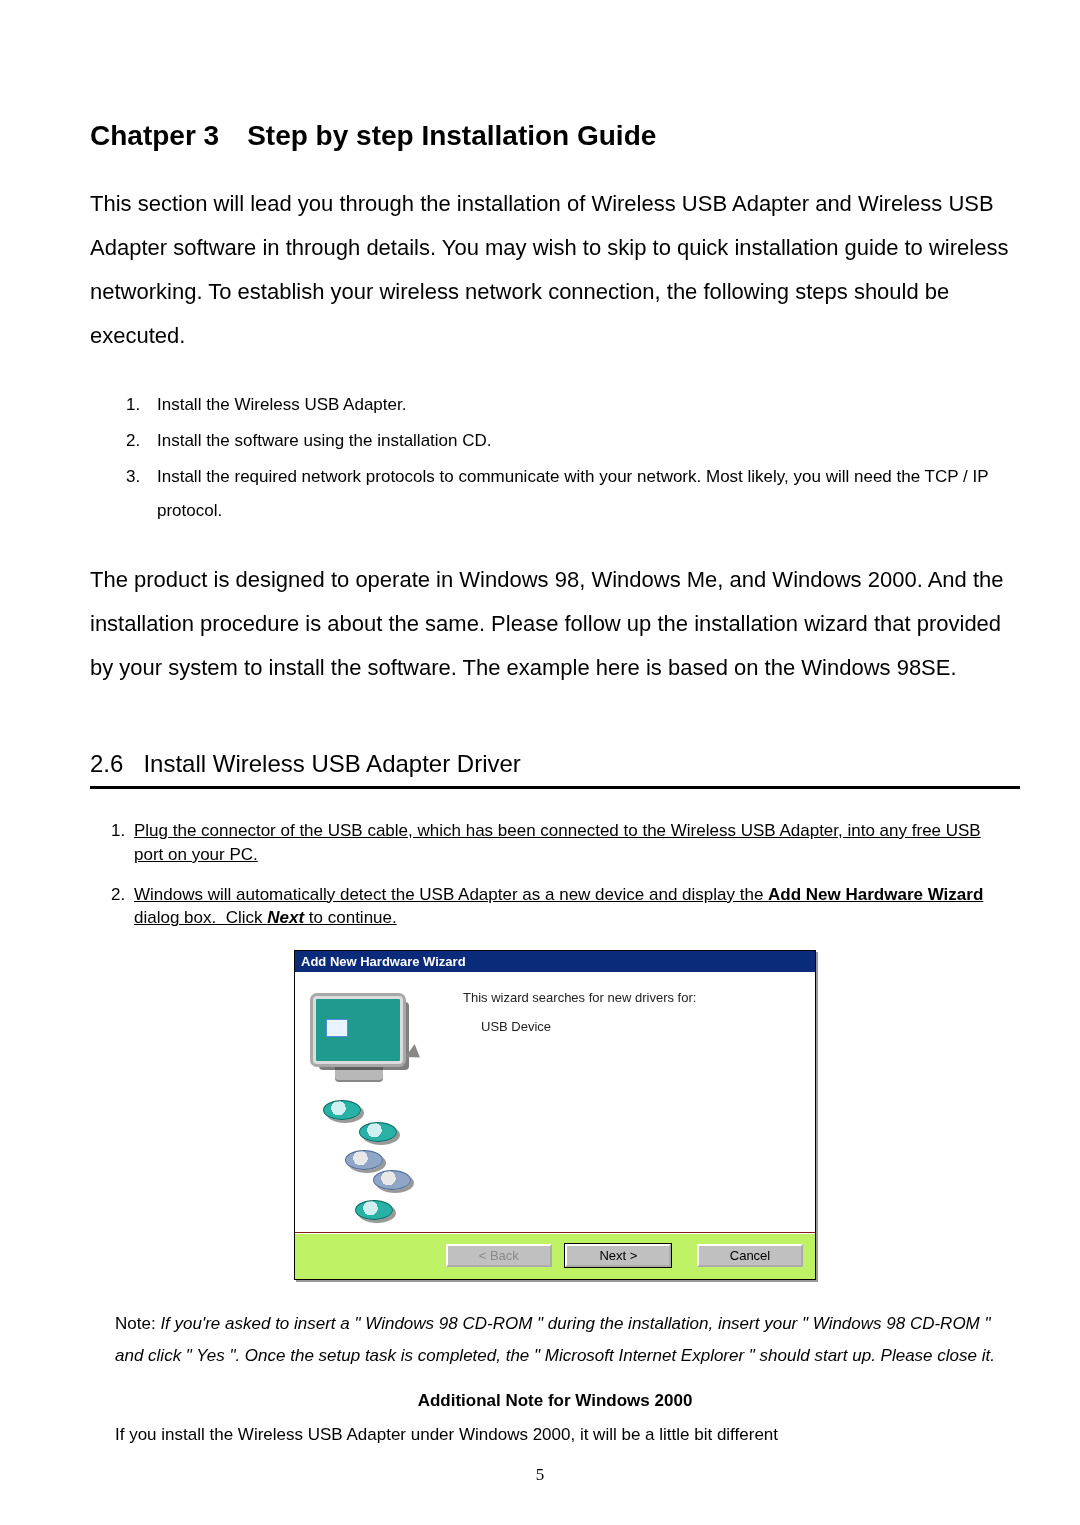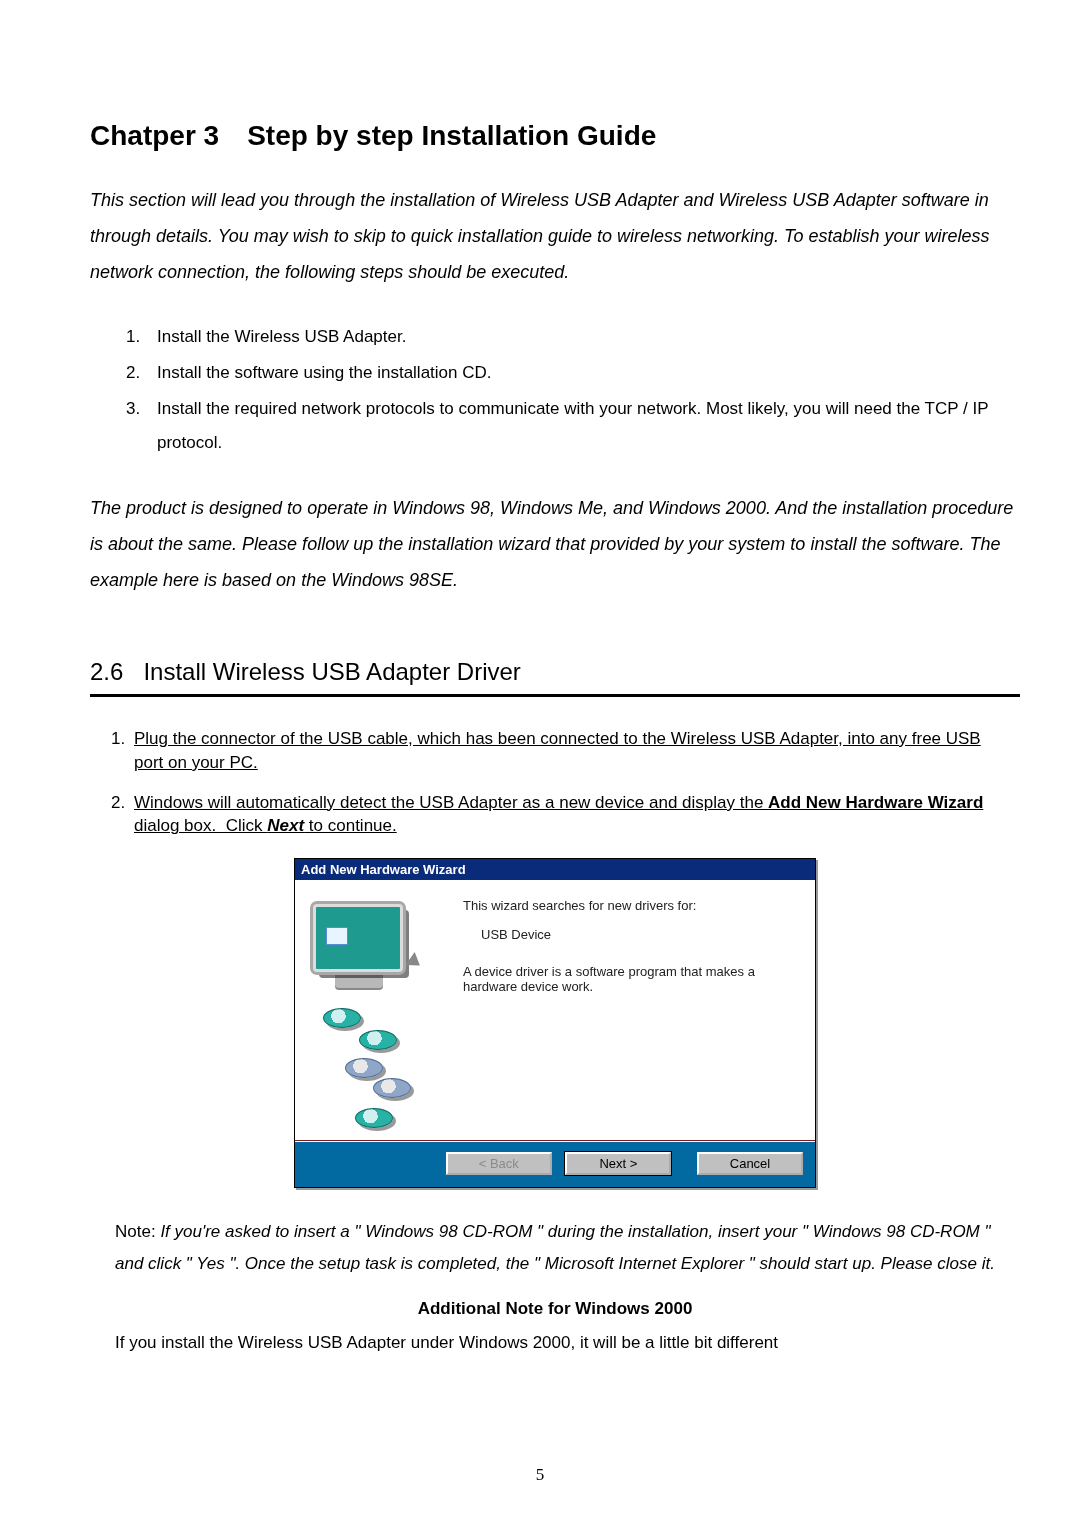--- a/index.html
+++ b/index.html
@@ -15,24 +15,23 @@
     box-sizing: border-box;
     padding: 120px 60px 40px 90px;
     position: relative;
   }
   h1.chapter {
     font-size: 28px;
     font-weight: bold;
     margin: 0 0 30px 0;
   }
   .para {
-    font-size: 18px;
+    font-size: 22px;
     line-height: 2.0;
     margin: 0 0 10px 0;
-    font-style: italic;
   }
   ol.steps {
     font-size: 17px;
     line-height: 2.0;
     margin: 30px 0 10px 0;
     padding-left: 55px;
   }
   ol.steps li {
     padding-left: 12px;
     margin-bottom: 2px;
@@ -147,21 +146,21 @@
   .disc.alt { background: radial-gradient(circle at 40% 40%, #e8e8e8 0 30%, #8fa6c6 30% 100%); border-color:#4d6a9a; }
   .discs-row2 { transform: translateX(36px); }
   .discs-row3 { transform: translateX(22px); }
   .wizard-right {
     flex: 1 1 auto;
     color: #222;
   }
   .wizard-right .wline { margin-bottom: 14px; }
   .wizard-right .wdevice { margin: 0 0 22px 18px; }
   .wizard-footer {
-    background: #0369a1;
+    background: #bef264;
     padding: 10px 12px 12px 12px;
     text-align: right;
     border-top: 1px solid #fff;
   }
   .winbtn {
     display: inline-block;
     min-width: 82px;
     padding: 2px 10px;
     margin-left: 10px;
     font-size: 13px;
@@ -244,21 +243,20 @@
             <div class="disc"></div>
             <div class="disc discs-row2" style="margin-top:-4px"></div>
             <div class="disc alt discs-row3" style="margin-top:2px"></div>
             <div class="disc alt" style="transform:translateX(50px);margin-top:-6px"></div>
             <div class="disc" style="transform:translateX(32px);margin-top:4px"></div>
           </div>
         </div>
         <div class="wizard-right">
           <div class="wline">This wizard searches for new drivers for:</div>
           <div class="wdevice">USB Device</div>
-          <div class="wline">A device driver is a software program that makes a hardware device work.</div>
         </div>
       </div>
       <div class="wizard-footer">
         <span class="winbtn disabled">&lt; Back</span>
         <span class="winbtn default">Next &gt;</span>
         <span class="winbtn" style="margin-left:22px">Cancel</span>
       </div>
     </div>
   </div>
 

